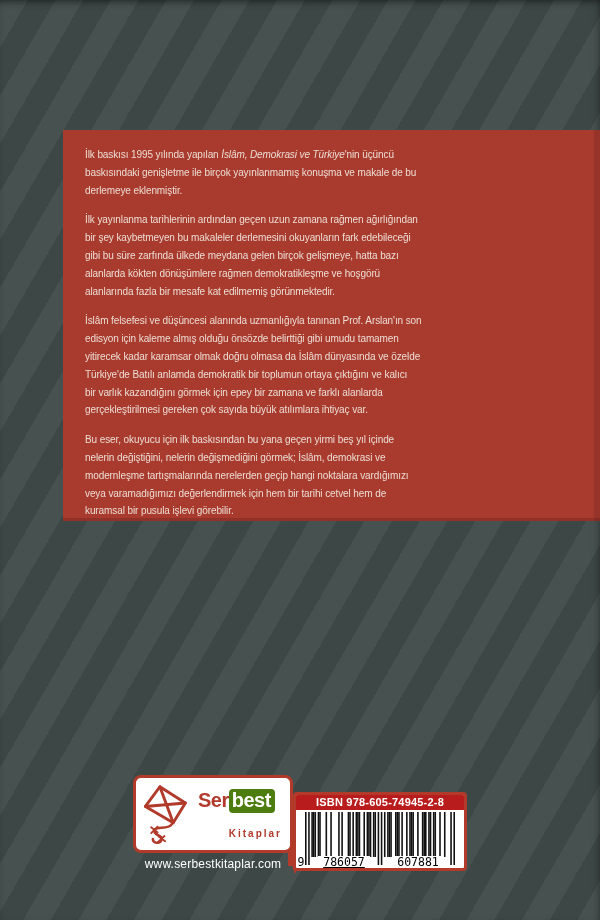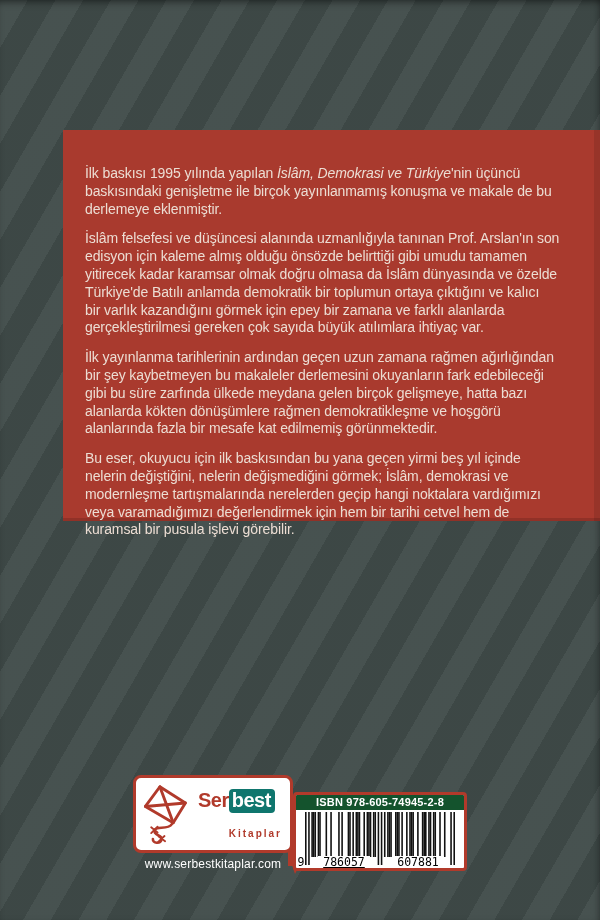--- a/index.html
+++ b/index.html
@@ -10,80 +10,80 @@
     background-image:repeating-linear-gradient(120deg,
       rgba(255,255,255,0.045) 0px, rgba(255,255,255,0.045) 24px,
       rgba(0,0,0,0.035) 24px, rgba(0,0,0,0.035) 48px);
     box-shadow: inset 0 6px 9px -5px rgba(0,0,0,.55),
                 inset -5px 0 8px -5px rgba(0,0,0,.35);
   }
   
   .panel {
     position:absolute; left:63px; top:130px; width:537px; height:391px;
     background:#a93a2e; box-sizing:border-box;
-    padding:35px 34px 0 22px;
+    padding:16px 34px 0 22px;
     box-shadow: inset -6px 0 0 rgba(0,0,0,.10), inset 0 -3px 0 rgba(0,0,0,.14);
-    color:#ecddd3; font-size:14px; line-height:17.8px; letter-spacing:-0.1px;
+    color:#ecddd3; font-size:10px; line-height:17.8px; letter-spacing:-0.1px;
   }
   .panel p { margin:0 0 12px 0; white-space:pre-line; }
   .panel .it { font-style:italic; }
   
   .connector { position:absolute; left:288px; top:796px; width:14px; height:70px; background:#b13a2b; }
   .connector-tail { position:absolute; left:287px; top:850px; width:20px; height:24px; background:#b13a2b;
     clip-path:polygon(0 0, 100% 0, 40% 100%); }
   
   .logo-box {
     position:absolute; left:133px; top:775px; width:160px; height:78px;
     background:#ffffff; border:3px solid #b13a2b; border-radius:8px;
     box-sizing:border-box; display:flex; align-items:center; padding:3px 6px 3px 3px;
   }
   .kite { width:58px; height:62px; flex:0 0 auto; }
   .logo-text { flex:1; min-width:0; margin-left:1px; }
   .logo-name { font-weight:bold; font-size:20px; color:#b13a2b; letter-spacing:-0.5px; white-space:nowrap; }
-  .logo-name .hl { background:#0f766e; color:#ffffff; border-radius:4px; padding:0 4px 2px 3px; }
+  .logo-name .hl { background:#4d7c0f; color:#ffffff; border-radius:4px; padding:0 4px 2px 3px; }
   .logo-sub { font-weight:bold; font-size:10px; color:#b13a2b; letter-spacing:2px; margin-top:16px; text-align:right; padding-right:2px; }
   .website { position:absolute; left:113px; top:857px; width:200px; text-align:center;
     color:#ffffff; font-weight:normal; font-size:12px; letter-spacing:0.2px; }
   
   .barcode-box {
     position:absolute; left:293px; top:792px; width:174px; height:79px;
     background:#ffffff; border:3px solid #b13a2b; border-radius:4px;
     box-sizing:border-box; overflow:hidden;
   }
-  .isbn-band { background:#14532d; color:#ffffff; font-weight:bold; font-size:11px;
+  .isbn-band { background:#b91c1c; color:#ffffff; font-weight:bold; font-size:11px;
     text-align:center; height:15px; line-height:15px; letter-spacing:0.2px; }
   .bars-wrap { position:relative; height:58px; padding:2px 0 0 9px; }
   #barcode-svg { width:150px; height:55px; display:block; }
   #barcode-svg rect { fill:#111; }
   .digit { position:absolute; bottom:2px; font-family:"DejaVu Sans Mono", monospace;
     font-size:11.5px; color:#000; background:#fff; text-align:center; line-height:12px; }
   .d-first { left:1px; width:8px; }
   .d-g1 { left:22px; width:52px;text-decoration:underline; }
   .d-g2 { left:96px; width:52px; }
 </style>
 </head>
 <body>
 
 <div class="cover">
 
   <div class="panel">
     <p><span>İlk baskısı 1995 yılında yapılan </span><span class="it">İslâm, Demokrasi ve Türkiye</span><span>'nin üçüncü
 baskısındaki genişletme ile birçok yayınlanmamış konuşma ve makale de bu
 derlemeye eklenmiştir.</span></p>
+    <p>İlk yayınlanma tarihlerinin ardından geçen uzun zamana rağmen ağırlığından
+bir şey kaybetmeyen bu makaleler derlemesini okuyanların fark edebileceği
+gibi bu süre zarfında ülkede meydana gelen birçok gelişmeye, hatta bazı
+alanlarda kökten dönüşümlere rağmen demokratikleşme ve hoşgörü
+alanlarında fazla bir mesafe kat edilmemiş görünmektedir.</p>
     <p>İslâm felsefesi ve düşüncesi alanında uzmanlığıyla tanınan Prof. Arslan'ın son
 edisyon için kaleme almış olduğu önsözde belirttiği gibi umudu tamamen
 yitirecek kadar karamsar olmak doğru olmasa da İslâm dünyasında ve özelde
 Türkiye'de Batılı anlamda demokratik bir toplumun ortaya çıktığını ve kalıcı
 bir varlık kazandığını görmek için epey bir zamana ve farklı alanlarda
 gerçekleştirilmesi gereken çok sayıda büyük atılımlara ihtiyaç var.</p>
-    <p>İlk yayınlanma tarihlerinin ardından geçen uzun zamana rağmen ağırlığından
-bir şey kaybetmeyen bu makaleler derlemesini okuyanların fark edebileceği
-gibi bu süre zarfında ülkede meydana gelen birçok gelişmeye, hatta bazı
-alanlarda kökten dönüşümlere rağmen demokratikleşme ve hoşgörü
-alanlarında fazla bir mesafe kat edilmemiş görünmektedir.</p>
     <p>Bu eser, okuyucu için ilk baskısından bu yana geçen yirmi beş yıl içinde
 nelerin değiştiğini, nelerin değişmediğini görmek; İslâm, demokrasi ve
 modernleşme tartışmalarında nerelerden geçip hangi noktalara vardığımızı
 veya varamadığımızı değerlendirmek için hem bir tarihi cetvel hem de
 kuramsal bir pusula işlevi görebilir.</p>
   </div>
 
   <div class="connector"></div>
   <div class="connector-tail"></div>
 

